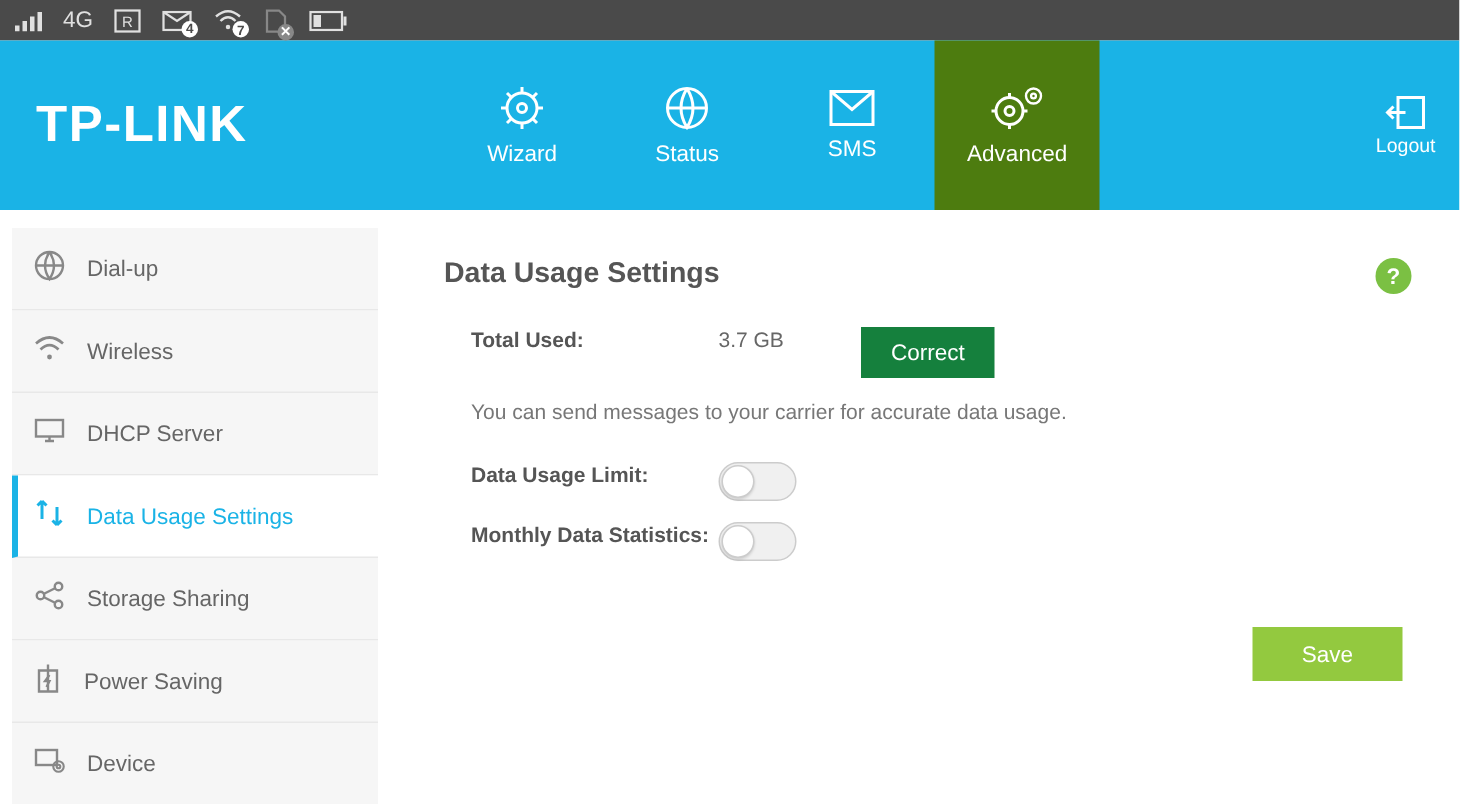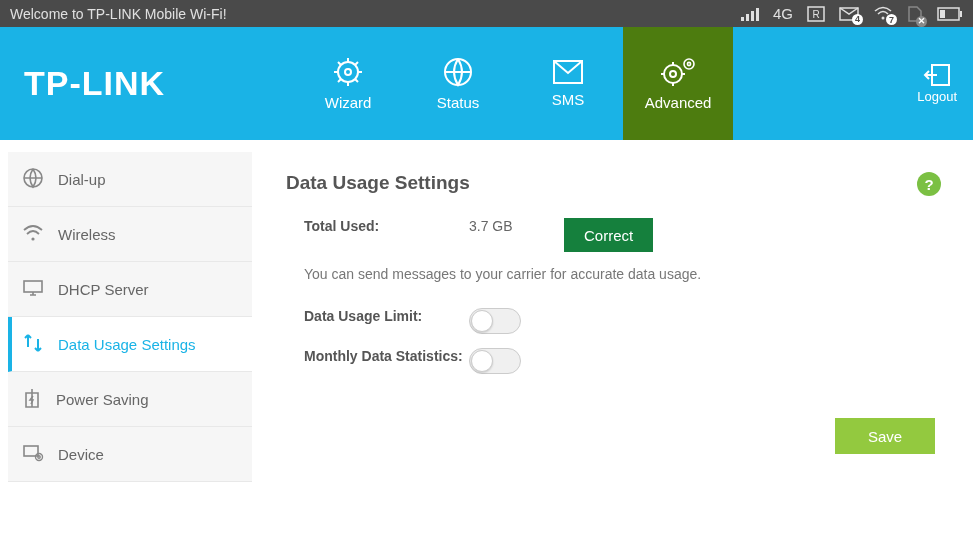--- a/index.html
+++ b/index.html
@@ -67,21 +67,21 @@
   .logout {
     margin-left: auto;
     padding-right: 16px;
     display: flex;
     flex-direction: column;
     align-items: center;
     gap: 2px;
     font-size: 13px;
     cursor: pointer;
   }
-  .main { display: flex; height: calc(536px - 27px - 113px); padding: 12px 8px 0 8px; gap: 4px; }
+  .main { display: flex; height: calc(536px - 27px - 113px); padding: 12px 8px 0 8px; gap: 14px; }
   .sidebar { width: 244px; }
   .sb-item {
     display: flex;
     align-items: center;
     gap: 14px;
     height: 55px;
     border-bottom: 1px solid #e8e8e8;
     background: #f6f6f6;
     padding: 0 14px;
     font-size: 15px;
@@ -173,21 +173,20 @@
     cursor: pointer;
     float: right;
     margin-top: 30px;
     margin-right: 0;
   }
 </style>
 </head>
 <body>
 
 <div class="status-bar">
-  <div class="status-left">Welcome to TP-LINK Mobile Wi-Fi!</div>
   <div class="status-right">
     <span class="status-icon">
       <svg width="18" height="14" viewBox="0 0 18 14">
           <rect x="0" y="10" width="3" height="4" fill="#e0e0e0"></rect>
           <rect x="5" y="7" width="3" height="7" fill="#e0e0e0"></rect>
           <rect x="10" y="4" width="3" height="10" fill="#e0e0e0"></rect>
           <rect x="15" y="1" width="3" height="13" fill="#e0e0e0"></rect>
         </svg>
     </span>
     <span style="font-size:15px;">4G</span>
@@ -296,20 +295,29 @@
             <path d="M8 16 H14 M11 13 V16" stroke="#888" stroke-width="1.6"></path>
           </svg></span>
       <span>DHCP Server</span>
     </div>
     <div class="sb-item active">
       <span><svg width="22" height="20" viewBox="0 0 22 20" fill="none">
             <path d="M6 2 L6 14 M6 2 L3 5 M6 2 L9 5" stroke="#1ab3e6" stroke-width="2"></path>
             <path d="M16 18 L16 6 M16 18 L13 15 M16 18 L19 15" stroke="#1ab3e6" stroke-width="2"></path>
           </svg></span>
       <span>Data Usage Settings</span>
+    </div>
+    <div class="sb-item">
+      <span><svg width="22" height="20" viewBox="0 0 22 20" fill="none">
+            <circle cx="5" cy="10" r="2.5" stroke="#888" stroke-width="1.6"></circle>
+            <circle cx="17" cy="4" r="2.5" stroke="#888" stroke-width="1.6"></circle>
+            <circle cx="17" cy="16" r="2.5" stroke="#888" stroke-width="1.6"></circle>
+            <path d="M7 9 L15 5 M7 11 L15 15" stroke="#888" stroke-width="1.6"></path>
+          </svg></span>
+      <span>Storage Sharing</span>
     </div>
     <div class="sb-item">
       <span><svg width="20" height="22" viewBox="0 0 20 22" fill="none">
             <path d="M10 2 L10 20 L4 20 L4 6 L16 6 L16 20 L10 20" stroke="#888" stroke-width="1.6" fill="none"></path>
             <path d="M11 9 L8 13 L11 13 L9 17" stroke="#888" stroke-width="1.5"></path>
           </svg></span>
       <span>Power Saving</span>
     </div>
     <div class="sb-item">
       <span><svg width="22" height="20" viewBox="0 0 22 20" fill="none">

